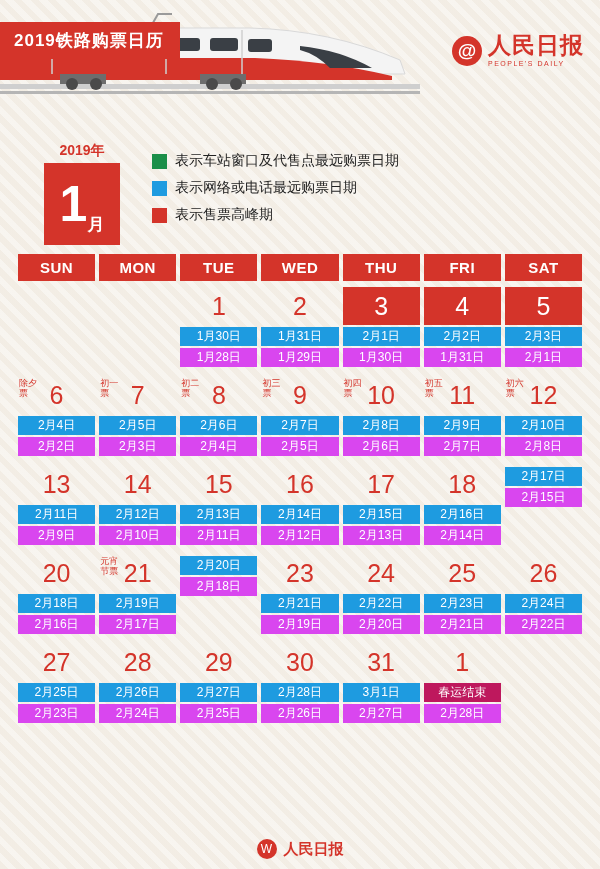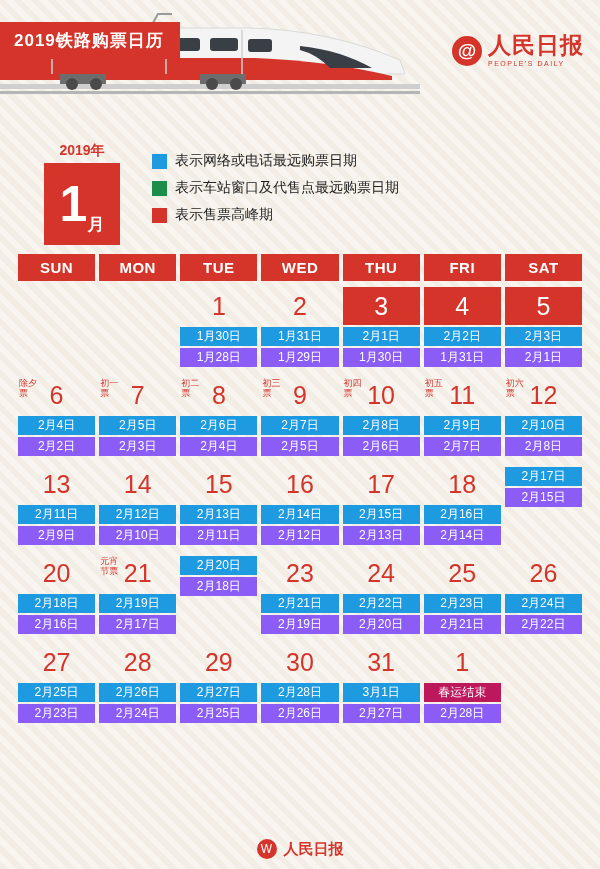--- a/index.html
+++ b/index.html
@@ -80,21 +80,21 @@
   .lunar{
     position:absolute;left:1px;top:2px;
     font-size:9px;color:#d4342a;line-height:10px;width:20px;
     text-align:left;
   }
   .bar{
     text-align:center;color:#fff;font-size:12px;
     padding:2px 0;margin-top:2px;height:15px;line-height:15px;
   }
   .bar.blue{background:#1e9be0;}
-  .bar.green{background:#8b5cf6;}
+  .bar.green{background:#d946ef;}
   .bar.dark{background:#be185d;color:#fff;}
   .bar.none{background:transparent;}
 
   
   .footer{
     position:absolute;left:0;right:0;bottom:10px;
     display:flex;align-items:center;justify-content:center;gap:7px;
   }
   .weibo{
     width:20px;height:20px;border-radius:50%;background:#d4342a;
@@ -162,26 +162,26 @@
   <div class="mid">
     <div class="month-box">
       <div class="year">2019年</div>
       <div class="month-card">
         <span>1</span>
         <span class="m">月</span>
       </div>
     </div>
     <div class="legend">
       <div class="legend-row">
+        <span class="sw green"></span>
+        <span class="legend-text">表示车站窗口及代售点最远购票日期</span>
+      </div>
+      <div class="legend-row">
         <span class="sw blue"></span>
         <span class="legend-text">表示网络或电话最远购票日期</span>
-      </div>
-      <div class="legend-row">
-        <span class="sw green"></span>
-        <span class="legend-text">表示车站窗口及代售点最远购票日期</span>
       </div>
       <div class="legend-row">
         <span class="sw red"></span>
         <span class="legend-text">表示售票高峰期</span>
       </div>
     </div>
   </div>
 
   <div class="cal">
     <div class="dow">

